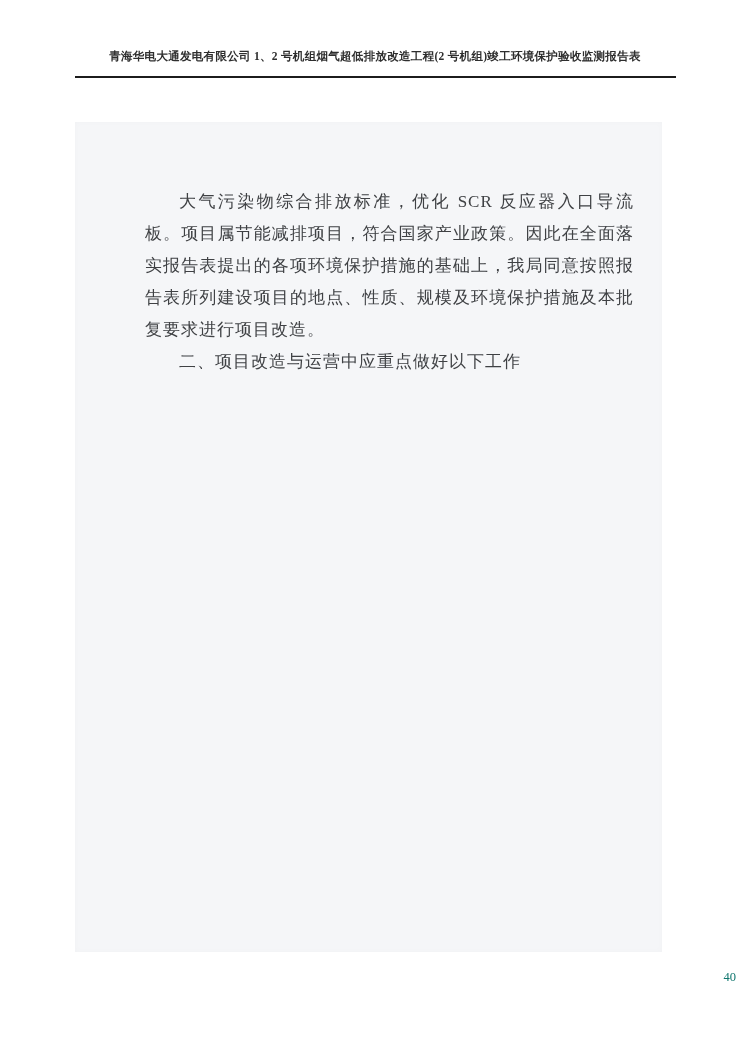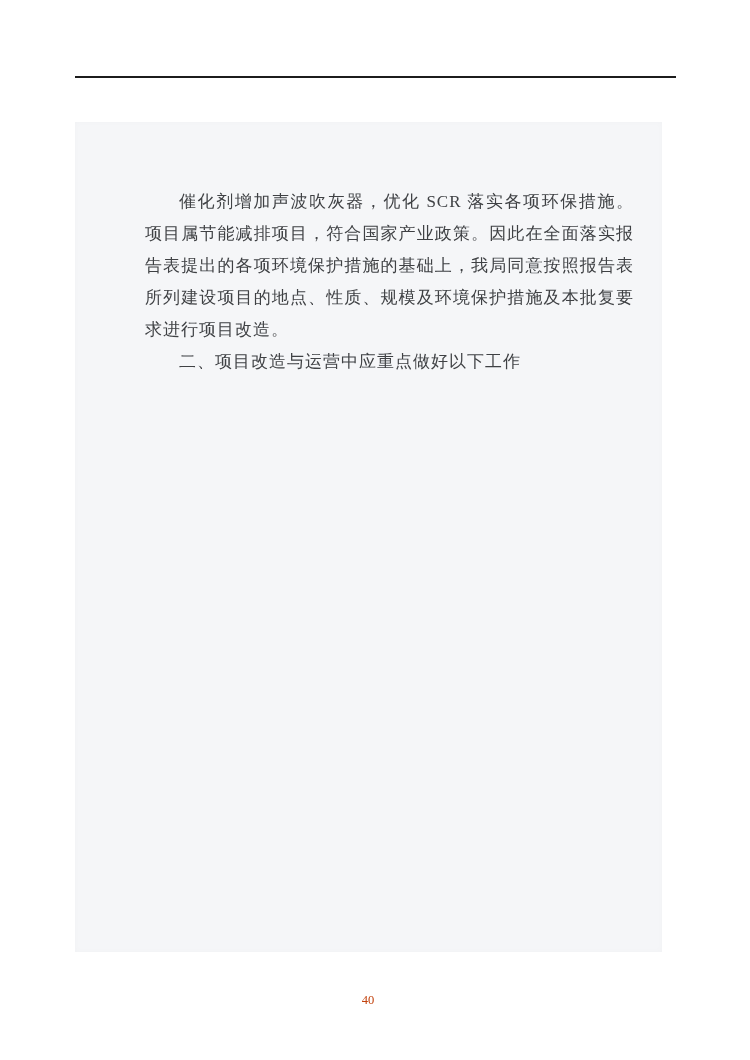--- a/index.html
+++ b/index.html
@@ -58,36 +58,36 @@
   .body-text p {
     margin: 0;
     padding: 0;
     text-indent: 2em;
   }
   .footer-page-number {
     position: absolute;
     top: 970px;
     left: 0;
     width: 736px;
-    text-align: center;
+    text-align: right;
     font-size: 12.5px;
-    color: #c2410c;
-    margin-top: 23px;
+    color: #0f766e;
   }
 </style>
 </head>
 <body>
 
 <div class="page">
 
+  <div class="doc-header-title">青海华电大通发电有限公司 1、2 号机组烟气超低排放改造工程(2 号机组)竣工环境保护验收监测报告表</div>
 
   <div class="doc-header-rule"></div>
 
   <div class="scan-area">
     <div class="body-text">
-      <p>催化剂增加声波吹灰器，优化 SCR 落实各项环保措施。项目属节能减排项目，符合国家产业政策。因此在全面落实报告表提出的各项环境保护措施的基础上，我局同意按照报告表所列建设项目的地点、性质、规模及环境保护措施及本批复要求进行项目改造。</p>
+      <p>大气污染物综合排放标准，优化 SCR 反应器入口导流板。项目属节能减排项目，符合国家产业政策。因此在全面落实报告表提出的各项环境保护措施的基础上，我局同意按照报告表所列建设项目的地点、性质、规模及环境保护措施及本批复要求进行项目改造。</p>
       <p>二、项目改造与运营中应重点做好以下工作</p>
     </div>
   </div>
 
   <div class="footer-page-number">40</div>
 
 </div>
 
 </body></html>

